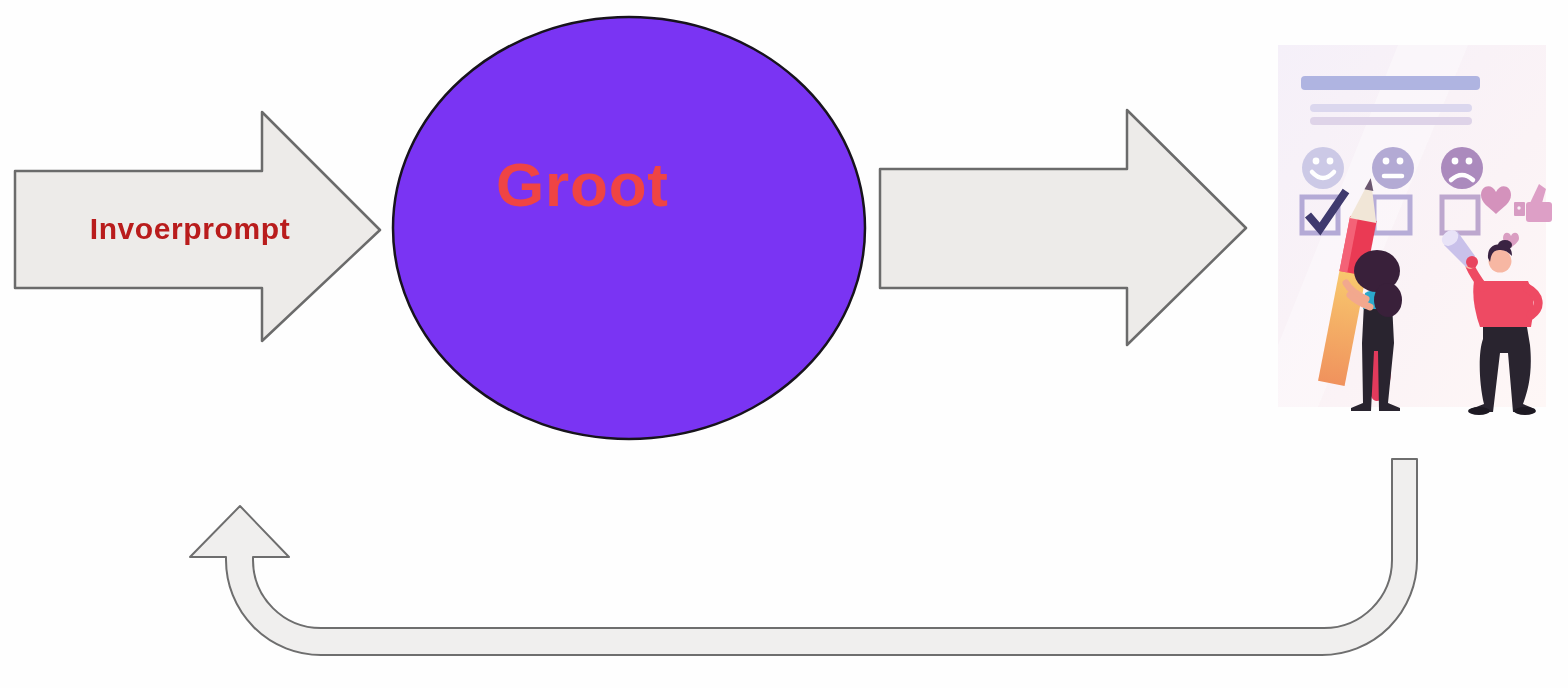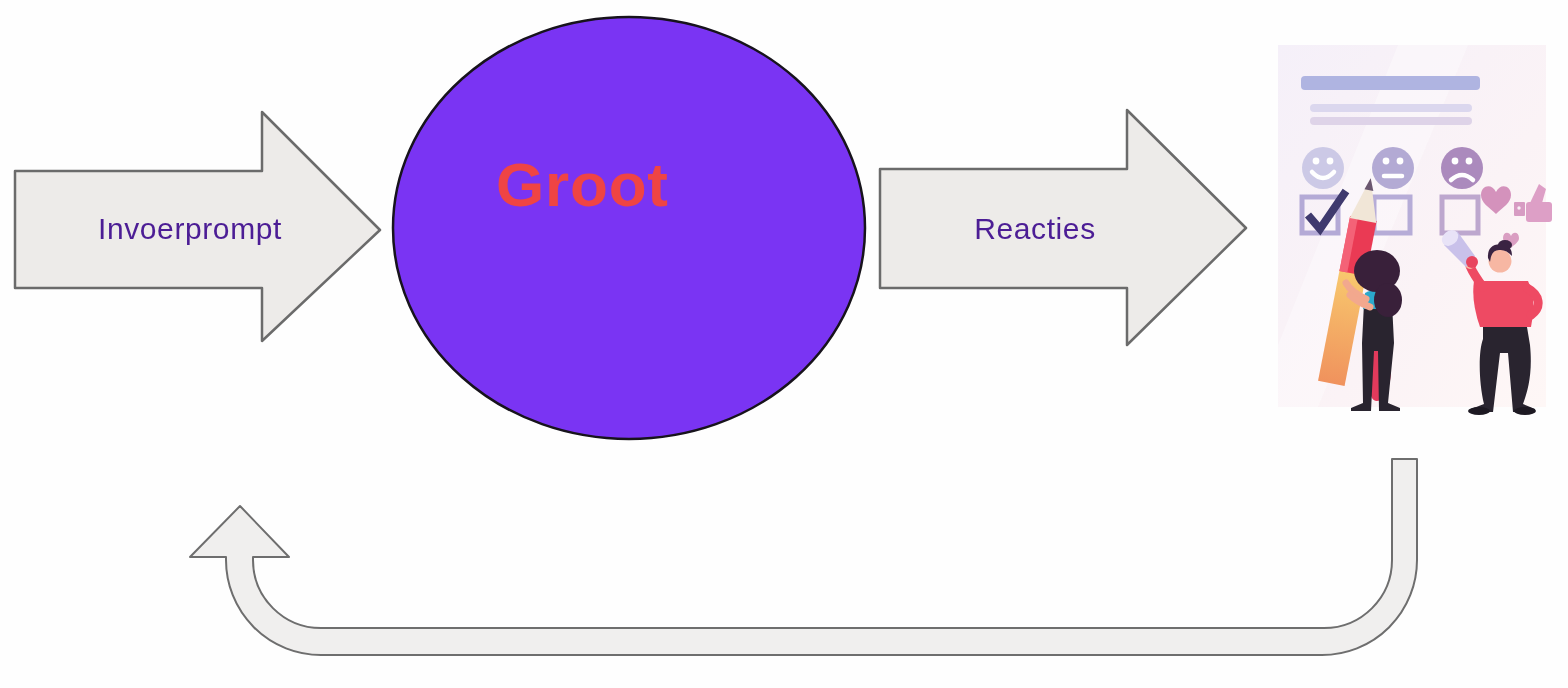--- a/index.html
+++ b/index.html
@@ -4,22 +4,22 @@
 <style>
   html,body{margin:0;padding:0;background:#ffffff;}
   .stage{
     position:relative;width:1568px;height:688px;
     background:#fefefe;overflow:hidden;
     font-family:"Liberation Sans","DejaVu Sans",sans-serif;
   }
   .layer{position:absolute;left:0;top:0;}
   .arrow-label{
     position:absolute;
-    font-size:30px;font-weight:400;letter-spacing:.6px;
-    color:#4c1d95;text-align:center;line-height:38px;
+    font-size:30px;font-weight:700;letter-spacing:.6px;
+    color:#b91c1c;text-align:center;line-height:38px;
   }
   .label-input{left:30px;top:210px;width:320px;}
   .label-output{left:885px;top:210px;width:300px;}
   .model-label{
     position:absolute;left:496px;top:154px;
     font-size:62px;font-weight:800;letter-spacing:.8px;
     color:#ef4444;line-height:61px;
   }
   .model-label span{display:block;}
   svg{display:block;}
@@ -140,15 +140,14 @@
       </g>
     </g>
   </svg>
 
   <div class="arrow-label label-input">Invoerprompt</div>
 
   <div class="model-label">
     <span>Groot</span>
   </div>
 
-  <div class="arrow-label label-output">Reacties</div>
 
 </div>
 
 </body></html>

